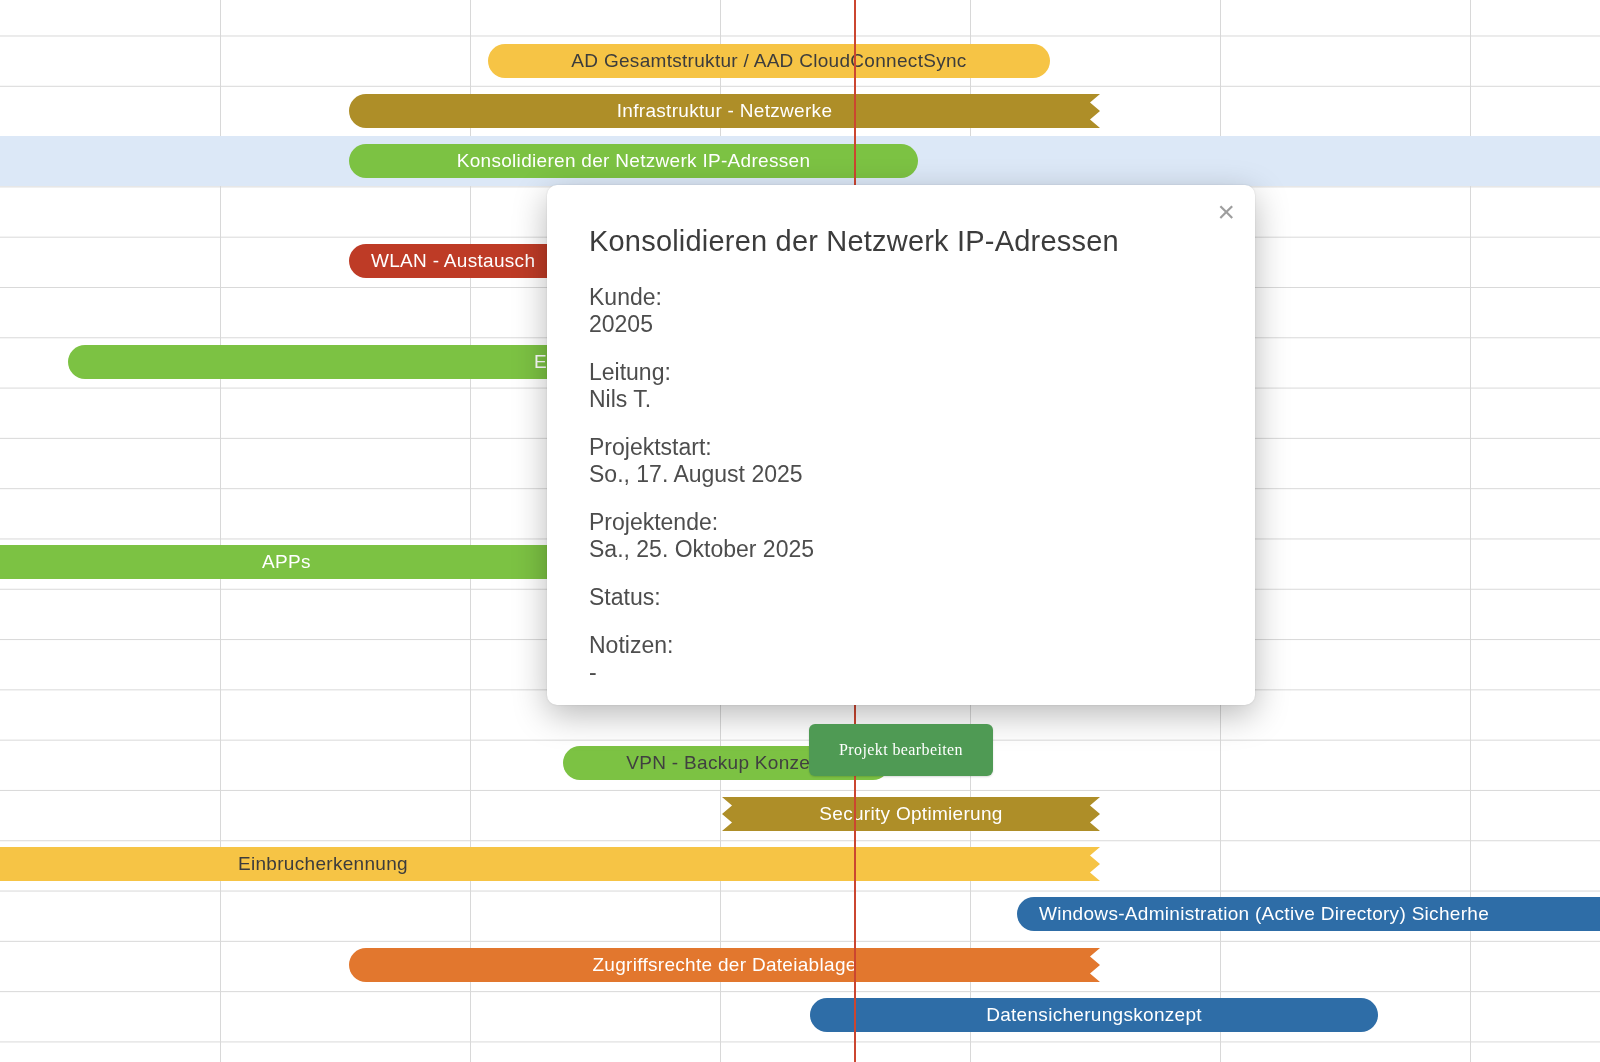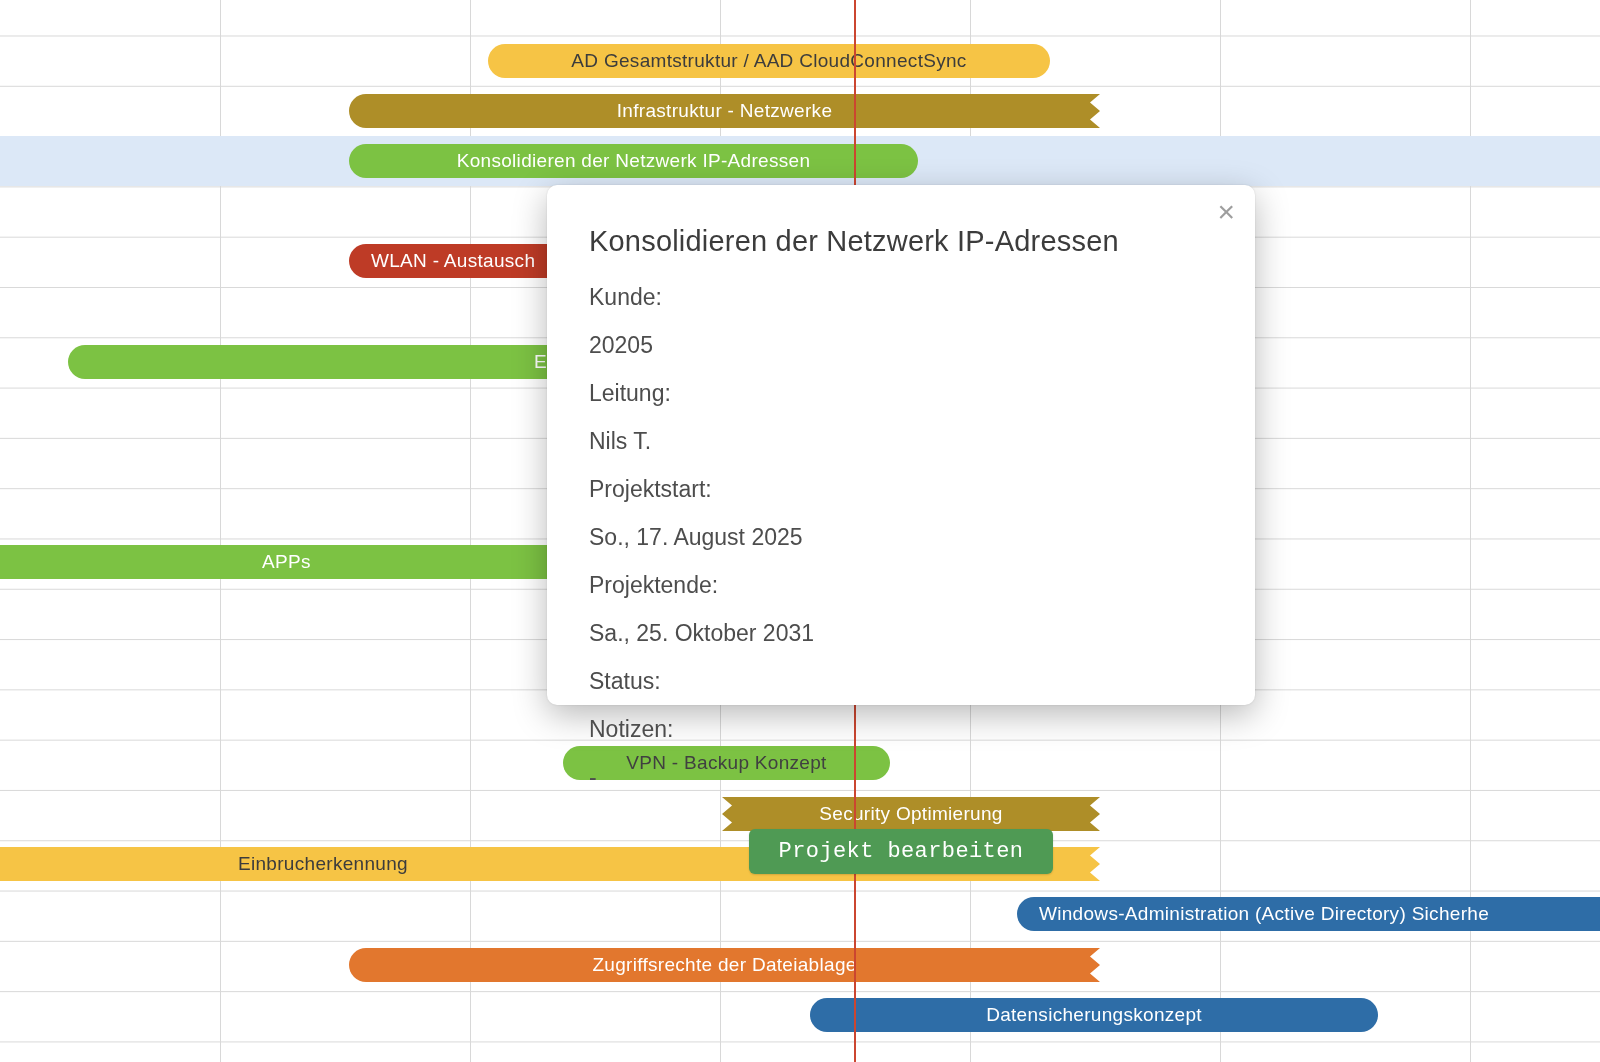--- a/index.html
+++ b/index.html
@@ -27,24 +27,24 @@
 
   .modal { position:absolute; left:547px; top:185px; width:708px; height:520px; z-index:10;
     background:#fff; border-radius:10px; padding:36px 42px 0 42px;
     box-shadow:0 10px 34px rgba(0,0,0,.28), 0 0 2px rgba(0,0,0,.12); color:#4d4d4d; }
   .modal .close { position:absolute; top:12px; right:20px; font-size:30px; line-height:30px;
     color:#9e9e9e; cursor:pointer; font-weight:300; }
   .modal h1 { font-size:29px; font-weight:400; color:#3c3c3c; letter-spacing:.2px;
     margin:4px 0 26px 0; }
   .frow { display:flex; margin-bottom:21px; font-size:23px; line-height:27px; color:#4d4d4d;flex-direction:column; }
   .flabel { width:176px; flex:none; }
-  .fvalue { flex:1;margin-top:21px; }
+  .fvalue { flex:1; }
   .edit-btn { display:block; margin:38px auto 0 auto; border:none; border-radius:6px;
-    color:#fff; font-size:22px; letter-spacing:.4px; padding:10px 30px; cursor:pointer;
-    font-family:Liberation Mono, monospace; box-shadow:0 1px 2px rgba(0,0,0,.15); }
+    color:#fff; font-size:16px; letter-spacing:.4px; padding:17px 30px; cursor:pointer;
+    font-family:Liberation Serif, serif; box-shadow:0 1px 2px rgba(0,0,0,.15); }
 </style>
 </head>
 <body>
 
 <div class="stage">
 
   <div class="row-highlight" style="background: rgb(220, 232, 247);"></div>
 
   <div class="bars-layer">
       <div class="bar" style="left: 488px; top: 44px; width: 562px; background: rgb(246, 196, 69); color: rgb(60, 60, 60); border-radius: 17px;">
@@ -98,21 +98,21 @@
         <div class="frow">
           <span class="flabel">Leitung:</span>
           <span class="fvalue">Nils T.</span>
         </div>
         <div class="frow">
           <span class="flabel">Projektstart:</span>
           <span class="fvalue">So., 17. August 2025</span>
         </div>
         <div class="frow">
           <span class="flabel">Projektende:</span>
-          <span class="fvalue">Sa., 25. Oktober 2031</span>
+          <span class="fvalue">Sa., 25. Oktober 2025</span>
         </div>
         <div class="frow">
           <span class="flabel">Status:</span>
         </div>
         <div class="frow">
           <span class="flabel">Notizen:</span>
           <span class="fvalue">-</span>
         </div>
       </div>
     <button class="edit-btn" style="background: rgb(79, 154, 84);">Projekt bearbeiten</button>

